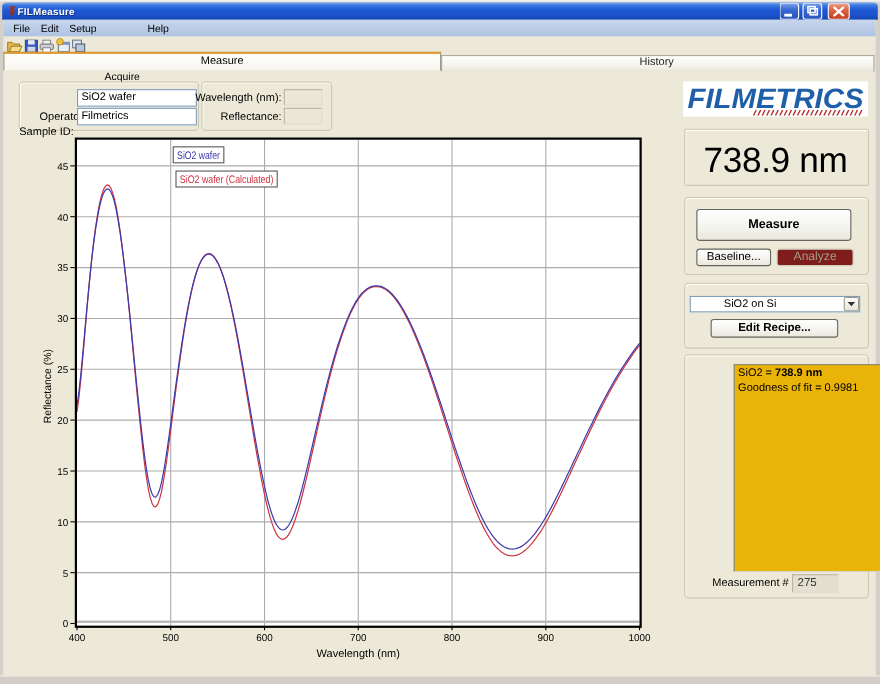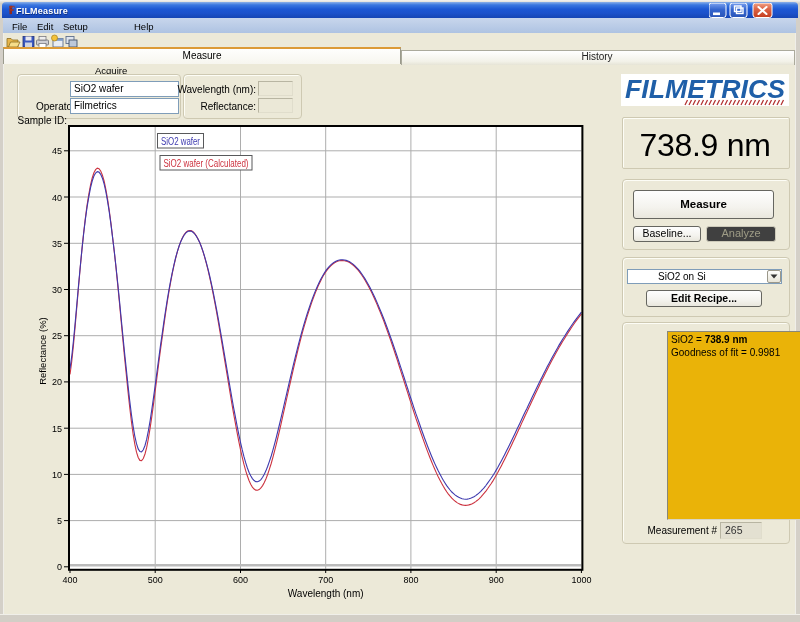--- a/index.html
+++ b/index.html
@@ -204,30 +204,30 @@
     <line x1="160" y1="31" x2="162.5" y2="26"></line>
   </g>
 </svg>
 
 <div class="gb" style="left:622px;top:117px;width:166px;height:50px;border-radius:2px;"></div>
 <div class="abs" style="left:622px;top:127px;width:166px;text-align:center;font-size:32px;letter-spacing:-0.3px;color:#000;">738.9 nm</div>
 
 <div class="gb" style="left:622px;top:179px;width:166px;height:69px;"></div>
 <div class="btn" style="left:633px;top:190px;width:139px;height:27px;font-size:11.5px;font-weight:bold;line-height:27px;border-color:#666660;">Measure</div>
 <div class="btn" style="left:633px;top:226px;width:66px;height:14px;font-size:10.5px;line-height:13px;border-color:#666660;">Baseline...</div>
-<div class="abs" style="left:706px;top:226px;width:68px;height:14px;background:#404040;border:1px solid #cdcaba;border-radius:3px;text-align:center;font-size:11px;color:#9e9c86;line-height:13px;">Analyze</div>
+<div class="abs" style="left:706px;top:226px;width:68px;height:14px;background:#7f1d1d;border:1px solid #cdcaba;border-radius:3px;text-align:center;font-size:11px;color:#9e9c86;line-height:13px;">Analyze</div>
 
 <div class="gb" style="left:622px;top:257px;width:166px;height:58px;"></div>
 <div class="txt" style="left:627px;top:269px;width:153px;height:13px;"></div>
 <div class="abs" style="left:658px;top:271px;font-size:10px;">SiO2 on Si</div>
 <div class="abs" style="left:767px;top:270px;width:12px;height:11px;background:linear-gradient(#fdfdfc,#e8e5d8);border:1px solid #9b988a;border-radius:2px;"></div>
 <svg class="abs" style="left:769.5px;top:274px;" width="8" height="5" viewBox="0 0 8 5">
     <path d="M0.5 0.5 L7.5 0.5 L4 4.5 Z" fill="#333"></path>
   </svg>
 <div class="btn" style="left:646px;top:290px;width:114px;height:15px;font-size:10.5px;line-height:15px;border-color:#666660;font-weight:bold;">Edit Recipe...</div>
 
 <div class="gb" style="left:622px;top:322px;width:166px;height:220px;"></div>
 <div class="abs" style="left:627px;top:331px;width:156px;height:187px;background:#eab308;border:1px solid #898778;border-right-color:#d8d5c6;border-bottom-color:#d8d5c6;margin-left:40px;">
   <div style="font-size:10px;margin:2px 0 0 3px;">SiO2 = <b>738.9 nm</b></div>
   <div style="font-size:10px;margin:1.5px 0 0 3px;">Goodness of fit = 0.9981</div>
 </div>
 <div class="lbl" style="left:611px;top:525px;width:106px;text-align:right;">Measurement #</div>
-<div class="dis" style="left:720px;top:522px;width:36px;height:14px;background:#e3e0d1;font-size:10.5px;color:#333;padding:1px 0 0 4px;">265</div>
+<div class="dis" style="left:720px;top:522px;width:36px;height:14px;background:#e3e0d1;font-size:10.5px;color:#333;padding:1px 0 0 4px;">275</div>
 
 </body></html>

